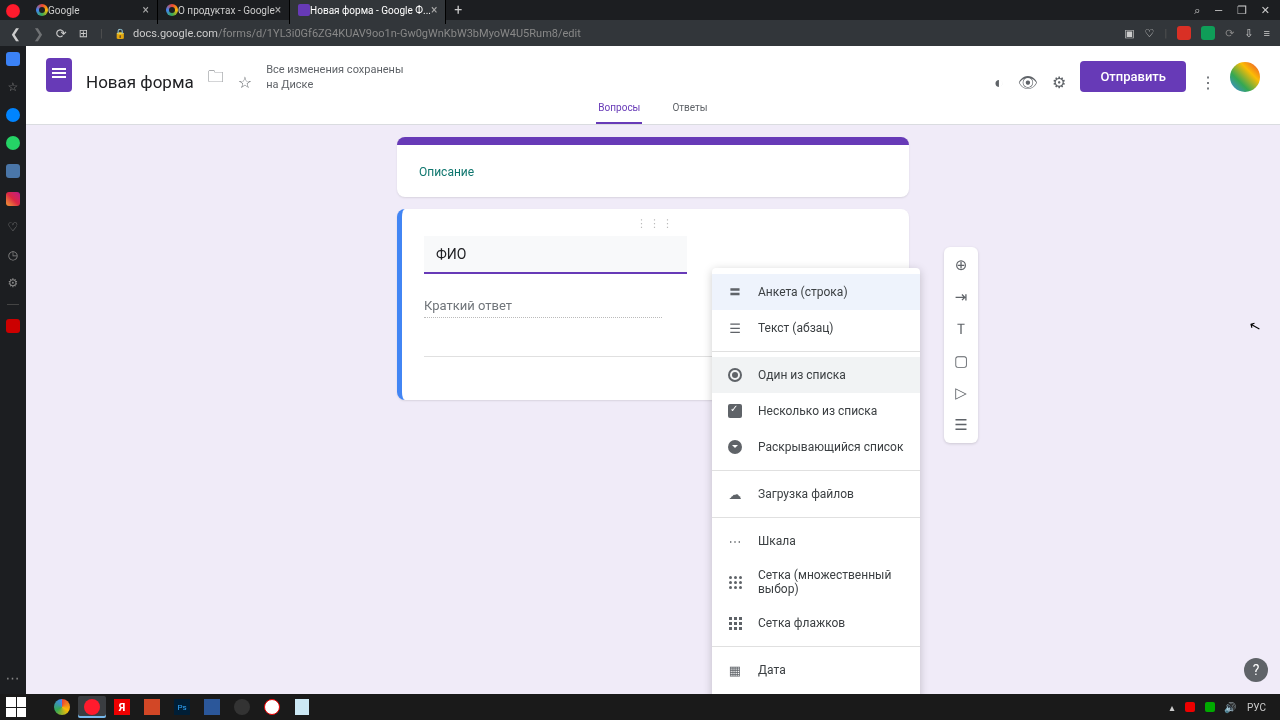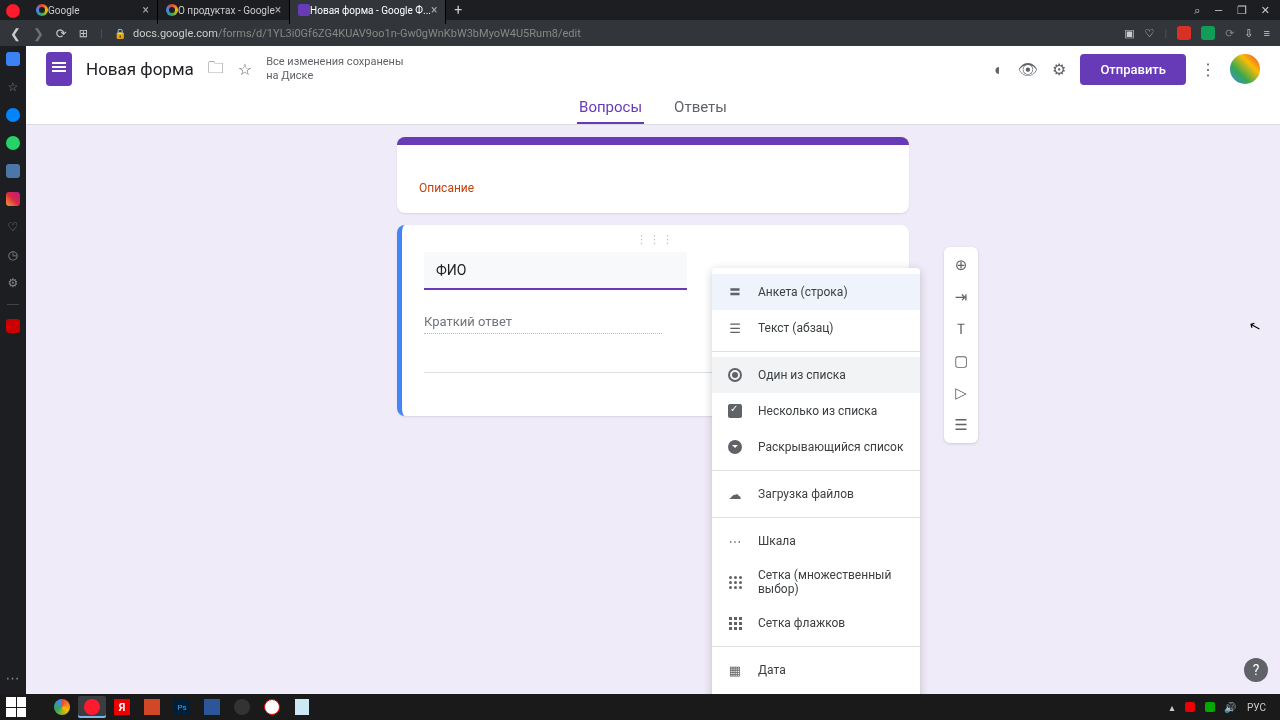--- a/index.html
+++ b/index.html
@@ -29,41 +29,41 @@
 
 
 .opera-sidebar { position:absolute; left:0; top:46px; width:26px; height:648px; background:#1c1e21; display:flex; flex-direction:column; align-items:center; padding-top:6px; gap:14px;}
 .opera-sidebar .sb-icon { width:14px; height:14px; border-radius:3px; }
 .sb-more { color:#888; margin-top:auto; margin-bottom:8px; font-size:14px; letter-spacing:1px;}
 
 
 .page { position:absolute; left:26px; top:46px; right:0; height:648px; background:#f0ebf8; overflow:hidden;}
 
 
-.gforms-header { height:46px; background:#fff; display:flex; align-items:center; padding:0 20px; gap:14px;}
+.gforms-header { height:46px; background:#fff; display:flex; align-items:flex-end; padding:0 20px; gap:14px;}
 .forms-logo { width:26px; height:34px; background:#673ab7; border-radius:4px; position:relative; display:flex; align-items:center; justify-content:center;}
 .forms-logo::before{content:'';width:14px;height:2px;background:#fff;box-shadow:0 4px 0 #fff,0 8px 0 #fff;position:absolute;top:10px;}
 .form-title { font-size:17px; color:#202124; }
 .hdr-icon { color:#5f6368; font-size:16px; }
 .save-status { font-size:11px; color:#5f6368; line-height:1.3; }
 .hdr-spacer { flex:1; }
 .send-btn { background:#673ab7; color:#fff; border:none; border-radius:4px; padding:8px 20px; font-size:13px; font-weight:500;}
 .avatar { width:30px; height:30px; border-radius:50%; background:linear-gradient(45deg,#4285f4,#34a853,#fbbc05,#ea4335); }
 
 
 .gforms-tabs { height:33px; background:#fff; display:flex; justify-content:center; gap:28px; border-bottom:1px solid #dadce0;}
-.gtab { font-size:15px; color:#5f6368; display:flex; align-items:center; border-bottom:2px solid transparent; padding:0 2px;}
+.gtab { font-size:10px; color:#5f6368; display:flex; align-items:center; border-bottom:2px solid transparent; padding:0 2px;}
 .gtab.active { color:#673ab7; border-bottom-color:#673ab7; }
 
 
 .form-body { position:relative; padding-top:12px;}
 .card { width:512px; margin:0 auto 12px; background:#fff; border-radius:8px; box-shadow:0 1px 2px rgba(0,0,0,.1); position:relative;}
 .title-card { border-top:8px solid #673ab7; padding:20px 22px 18px;}
 .title-card .ftitle { font-size:28px; color:#202124; margin-bottom:12px;}
-.title-card .fdesc { font-size:12px; color:#c2410c;margin-top:16px;}
+.title-card .fdesc { font-size:12px; color:#0f766e;}
 
 .q-card { border-left:5px solid #4285f4; padding:18px 22px 14px; min-height:160px;}
 .drag-handle { text-align:center; color:#bbb; font-size:11px; letter-spacing:2px; margin:-10px 0 6px;}
 .q-row { display:flex; align-items:flex-start;}
 .q-input { flex:1; border:none; border-bottom:2px solid #673ab7; background:#f8f9fa; padding:10px 12px; font-size:14px; color:#202124; outline:none;}
 .q-type-select { width:200px; height:40px; }
 .short-ans { margin-top:22px; font-size:13px; color:#70757a; border-bottom:1px dotted #bbb; padding-bottom:4px; width:238px;}
 .q-footer { display:flex; justify-content:flex-end; gap:18px; margin-top:38px; padding-top:10px; border-top:1px solid #e0e0e0; align-items:center; color:#5f6368;}
 
 

